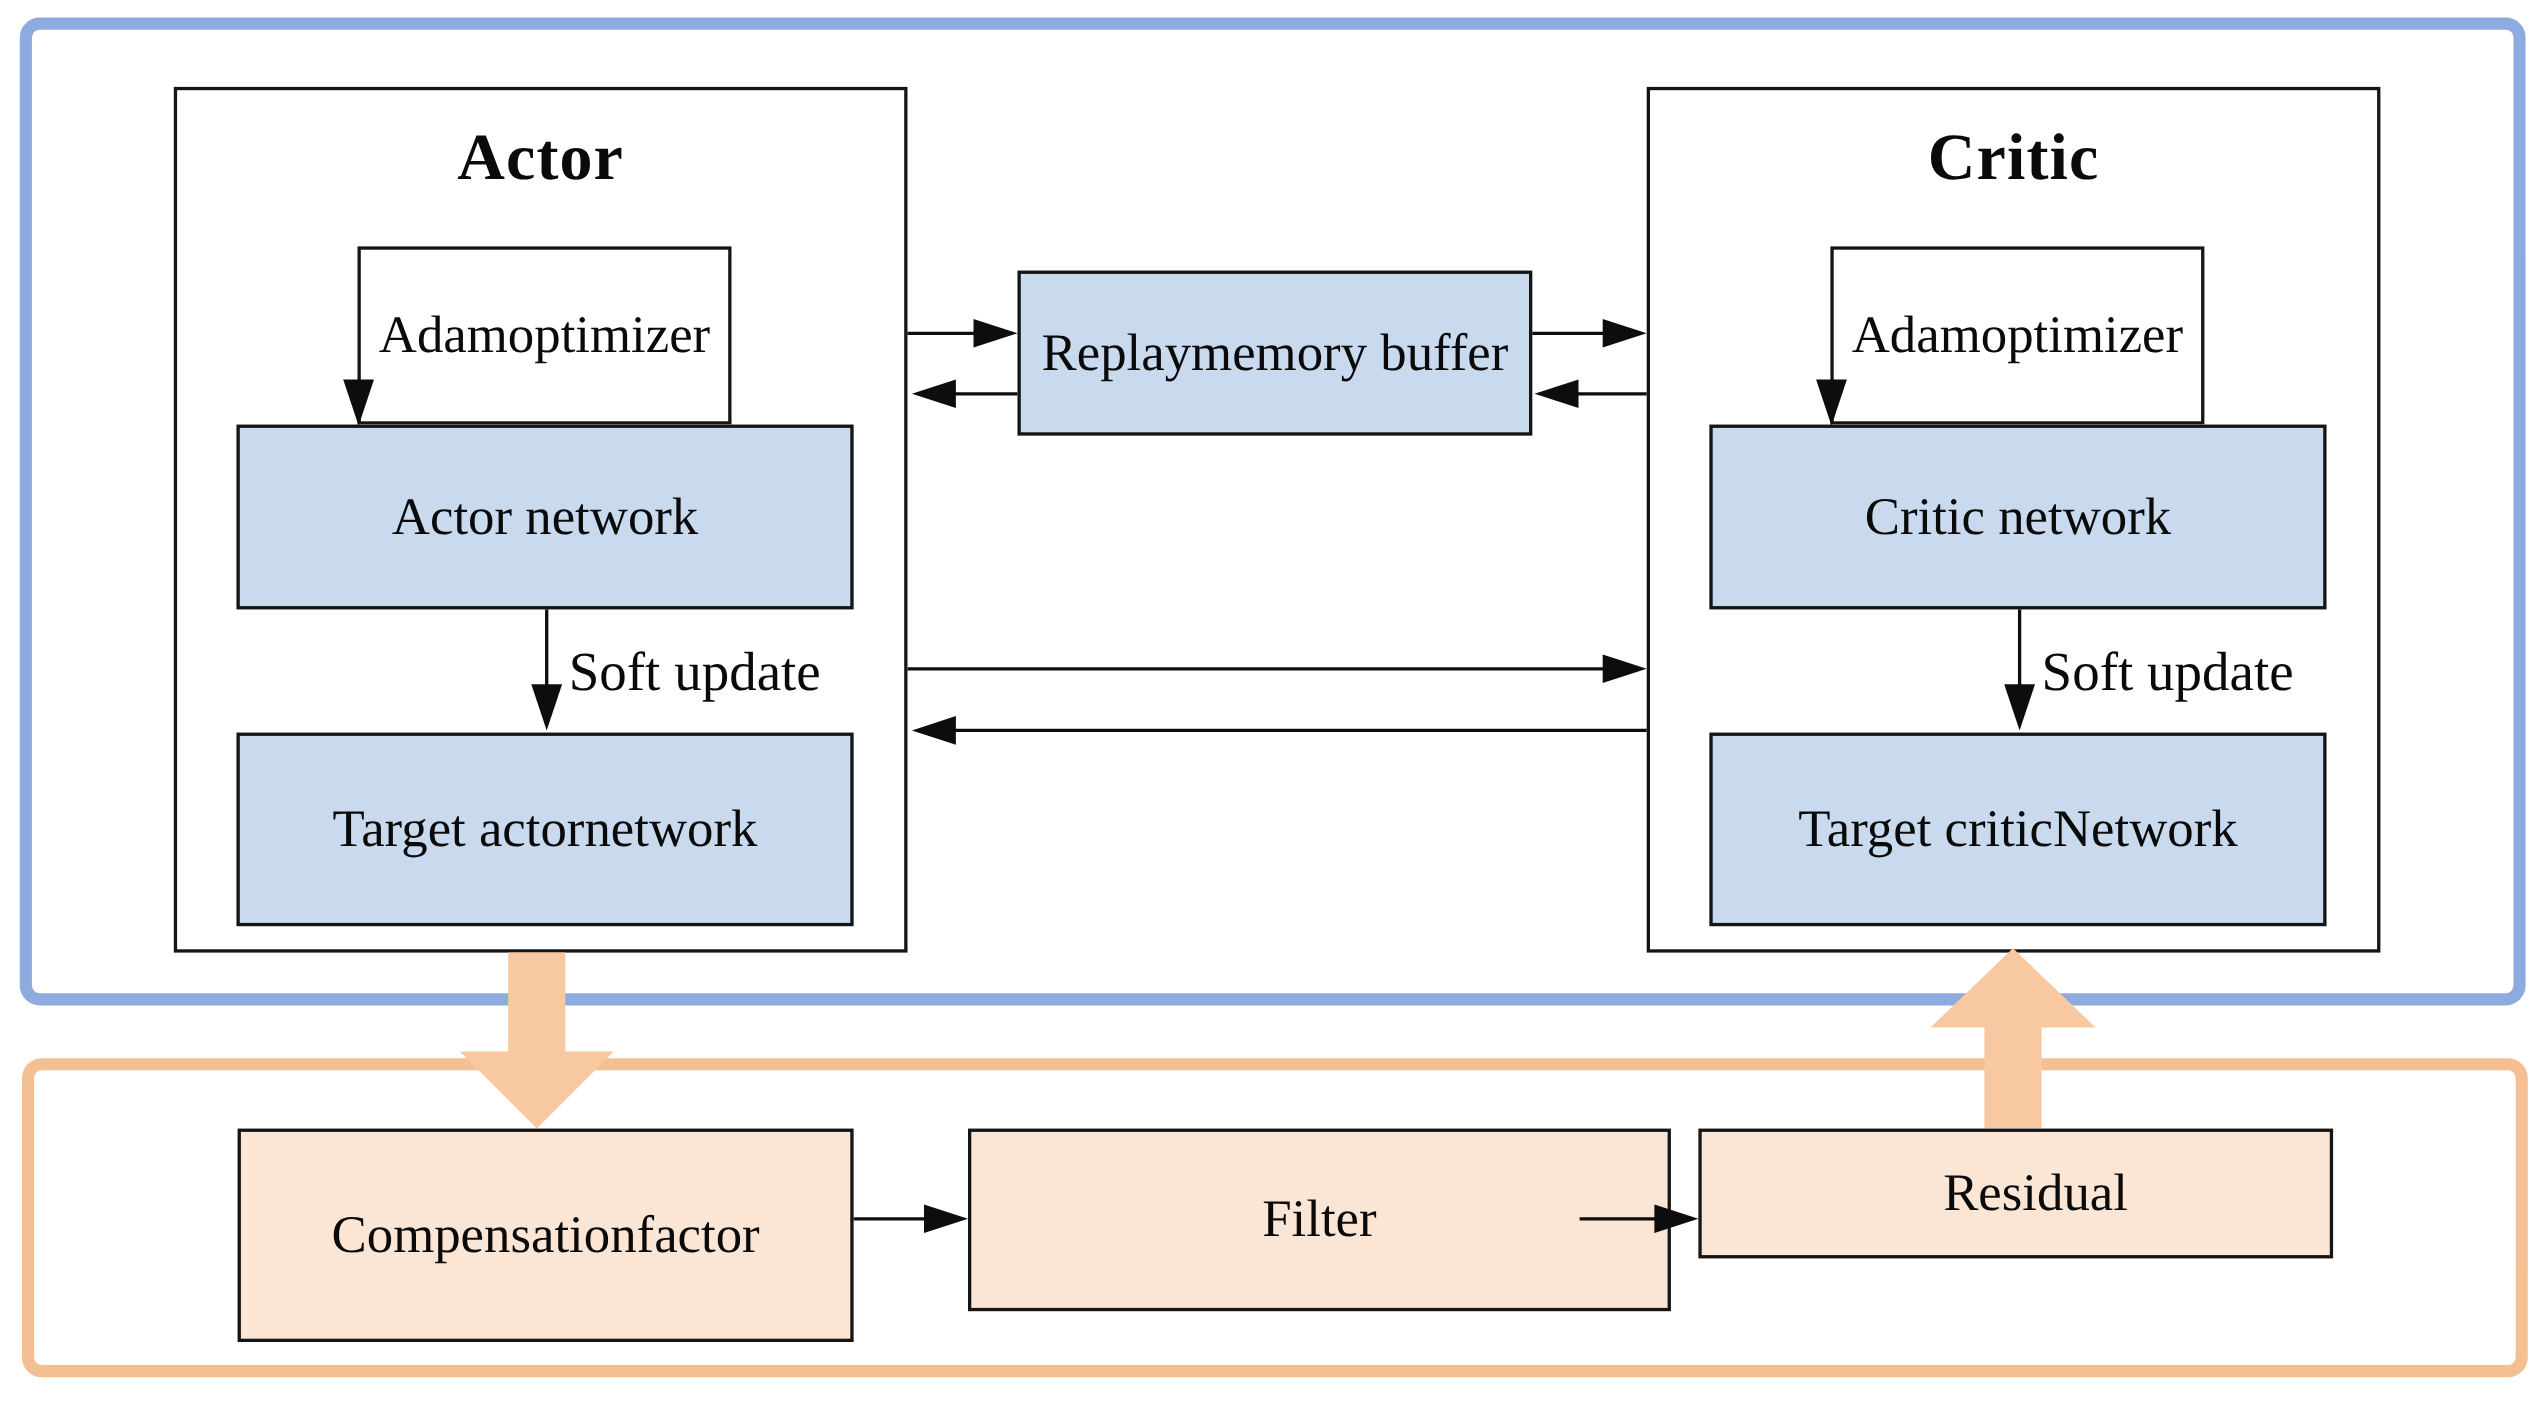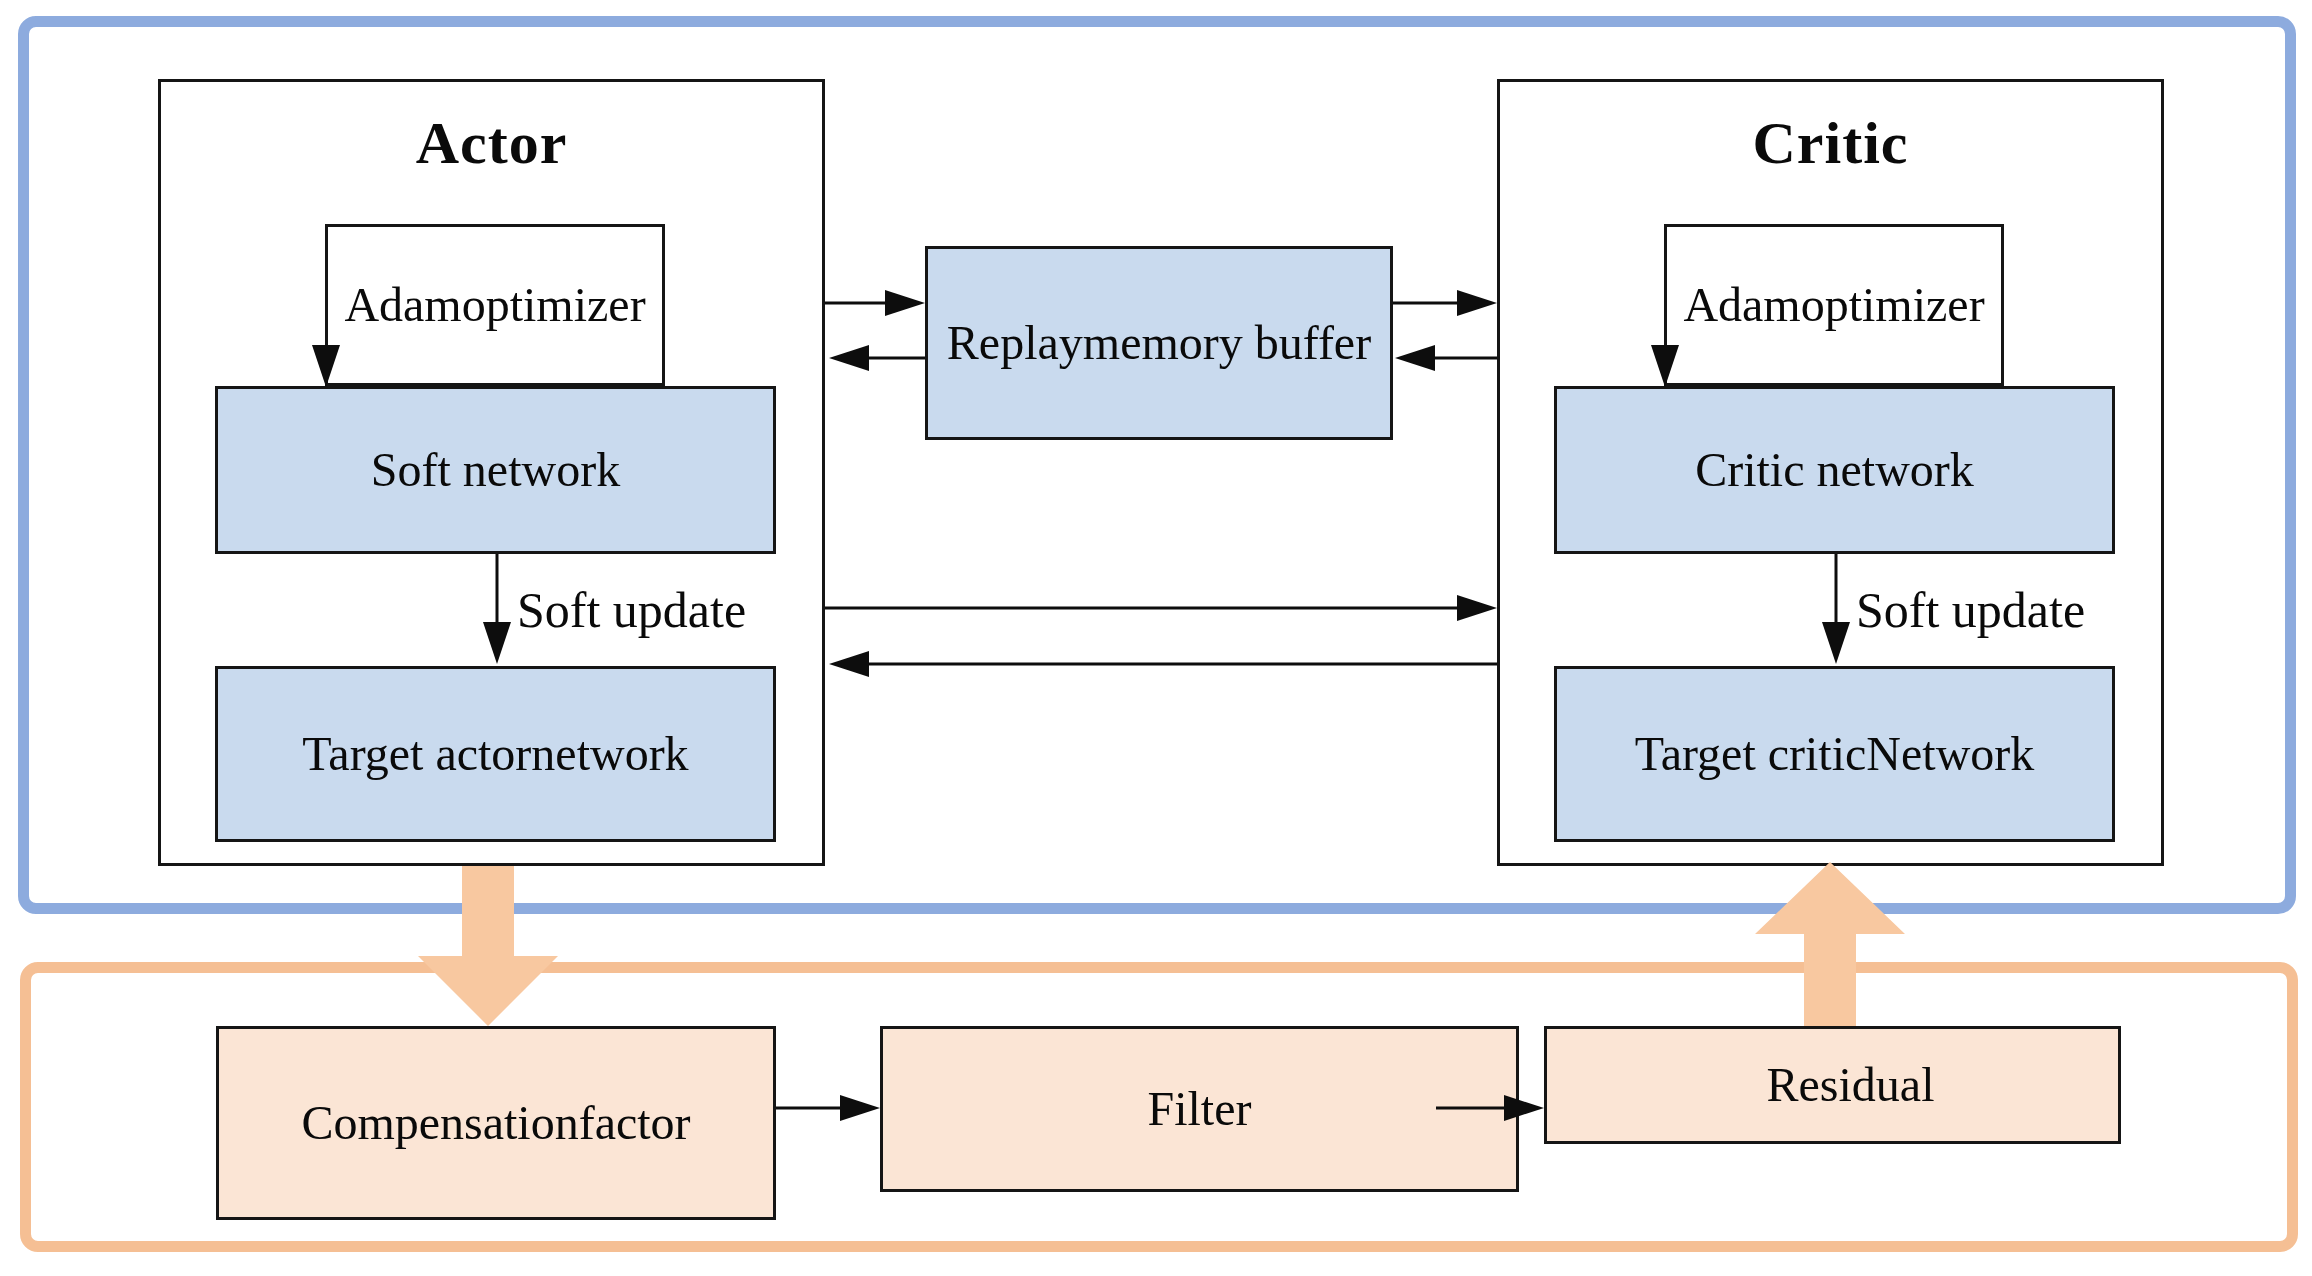--- a/index.html
+++ b/index.html
@@ -19,21 +19,21 @@
     align-items:center;justify-content:center;text-align:center;font-size:48px;line-height:64px;z-index:5;}
   .fill-blue{background:var(--node-fill-blue,#c9daee);}
   .fill-peach{background:var(--node-fill-orange,#fbe5d5);}
   .fill-white{background:#ffffff;}
   #adam-actor{left:325px;top:224px;width:340px;height:162px;}
   #adam-critic{left:1664px;top:224px;width:340px;height:162px;}
   #actor-network{left:215px;top:386px;width:561px;height:168px;}
   #critic-network{left:1554px;top:386px;width:561px;height:168px;}
   #target-actor{left:215px;top:666px;width:561px;height:176px;line-height:70px;}
   #target-critic{left:1554px;top:666px;width:561px;height:176px;line-height:70px;}
-  #replay-buffer{left:925px;top:246px;width:468px;height:194px;align-items:center;}
+  #replay-buffer{left:925px;top:246px;width:468px;height:150px;align-items:center;}
   #compensation{left:216px;top:1026px;width:560px;height:194px;line-height:78px;}
   #filter{left:880px;top:1026px;width:639px;height:166px;align-items:center;}
   #residual{left:1544px;top:1026px;width:577px;height:118px;padding-left:36px;}
   .soft-label{position:absolute;height:52px;display:flex;align-items:center;font-size:50px;z-index:6;white-space:nowrap;}
   #soft-actor{left:517px;top:584px;}
   #soft-critic{left:1856px;top:584px;}
   svg{position:absolute;left:0;top:0;pointer-events:none;}
   #big-arrow-layer{z-index:4;}
   #connector-layer{z-index:7;}
   .block-arrow{fill:var(--big-arrow-orange,#f8c8a0);stroke:none;}
@@ -63,21 +63,21 @@
   <div id="adam-actor" class="node fill-white">
     <span>Adam</span>
     <span>optimizer</span>
   </div>
   <div id="adam-critic" class="node fill-white">
     <span>Adam</span>
     <span>optimizer</span>
   </div>
 
   <div id="actor-network" class="node fill-blue">
-    <span>Soft network</span>
+    <span>Actor network</span>
   </div>
   <div id="critic-network" class="node fill-blue">
     <span>Critic network</span>
   </div>
 
   <div id="soft-actor" class="soft-label">Soft update</div>
   <div id="soft-critic" class="soft-label">Soft update</div>
 
   <div id="target-actor" class="node fill-blue">
     <span>Target actor</span>

